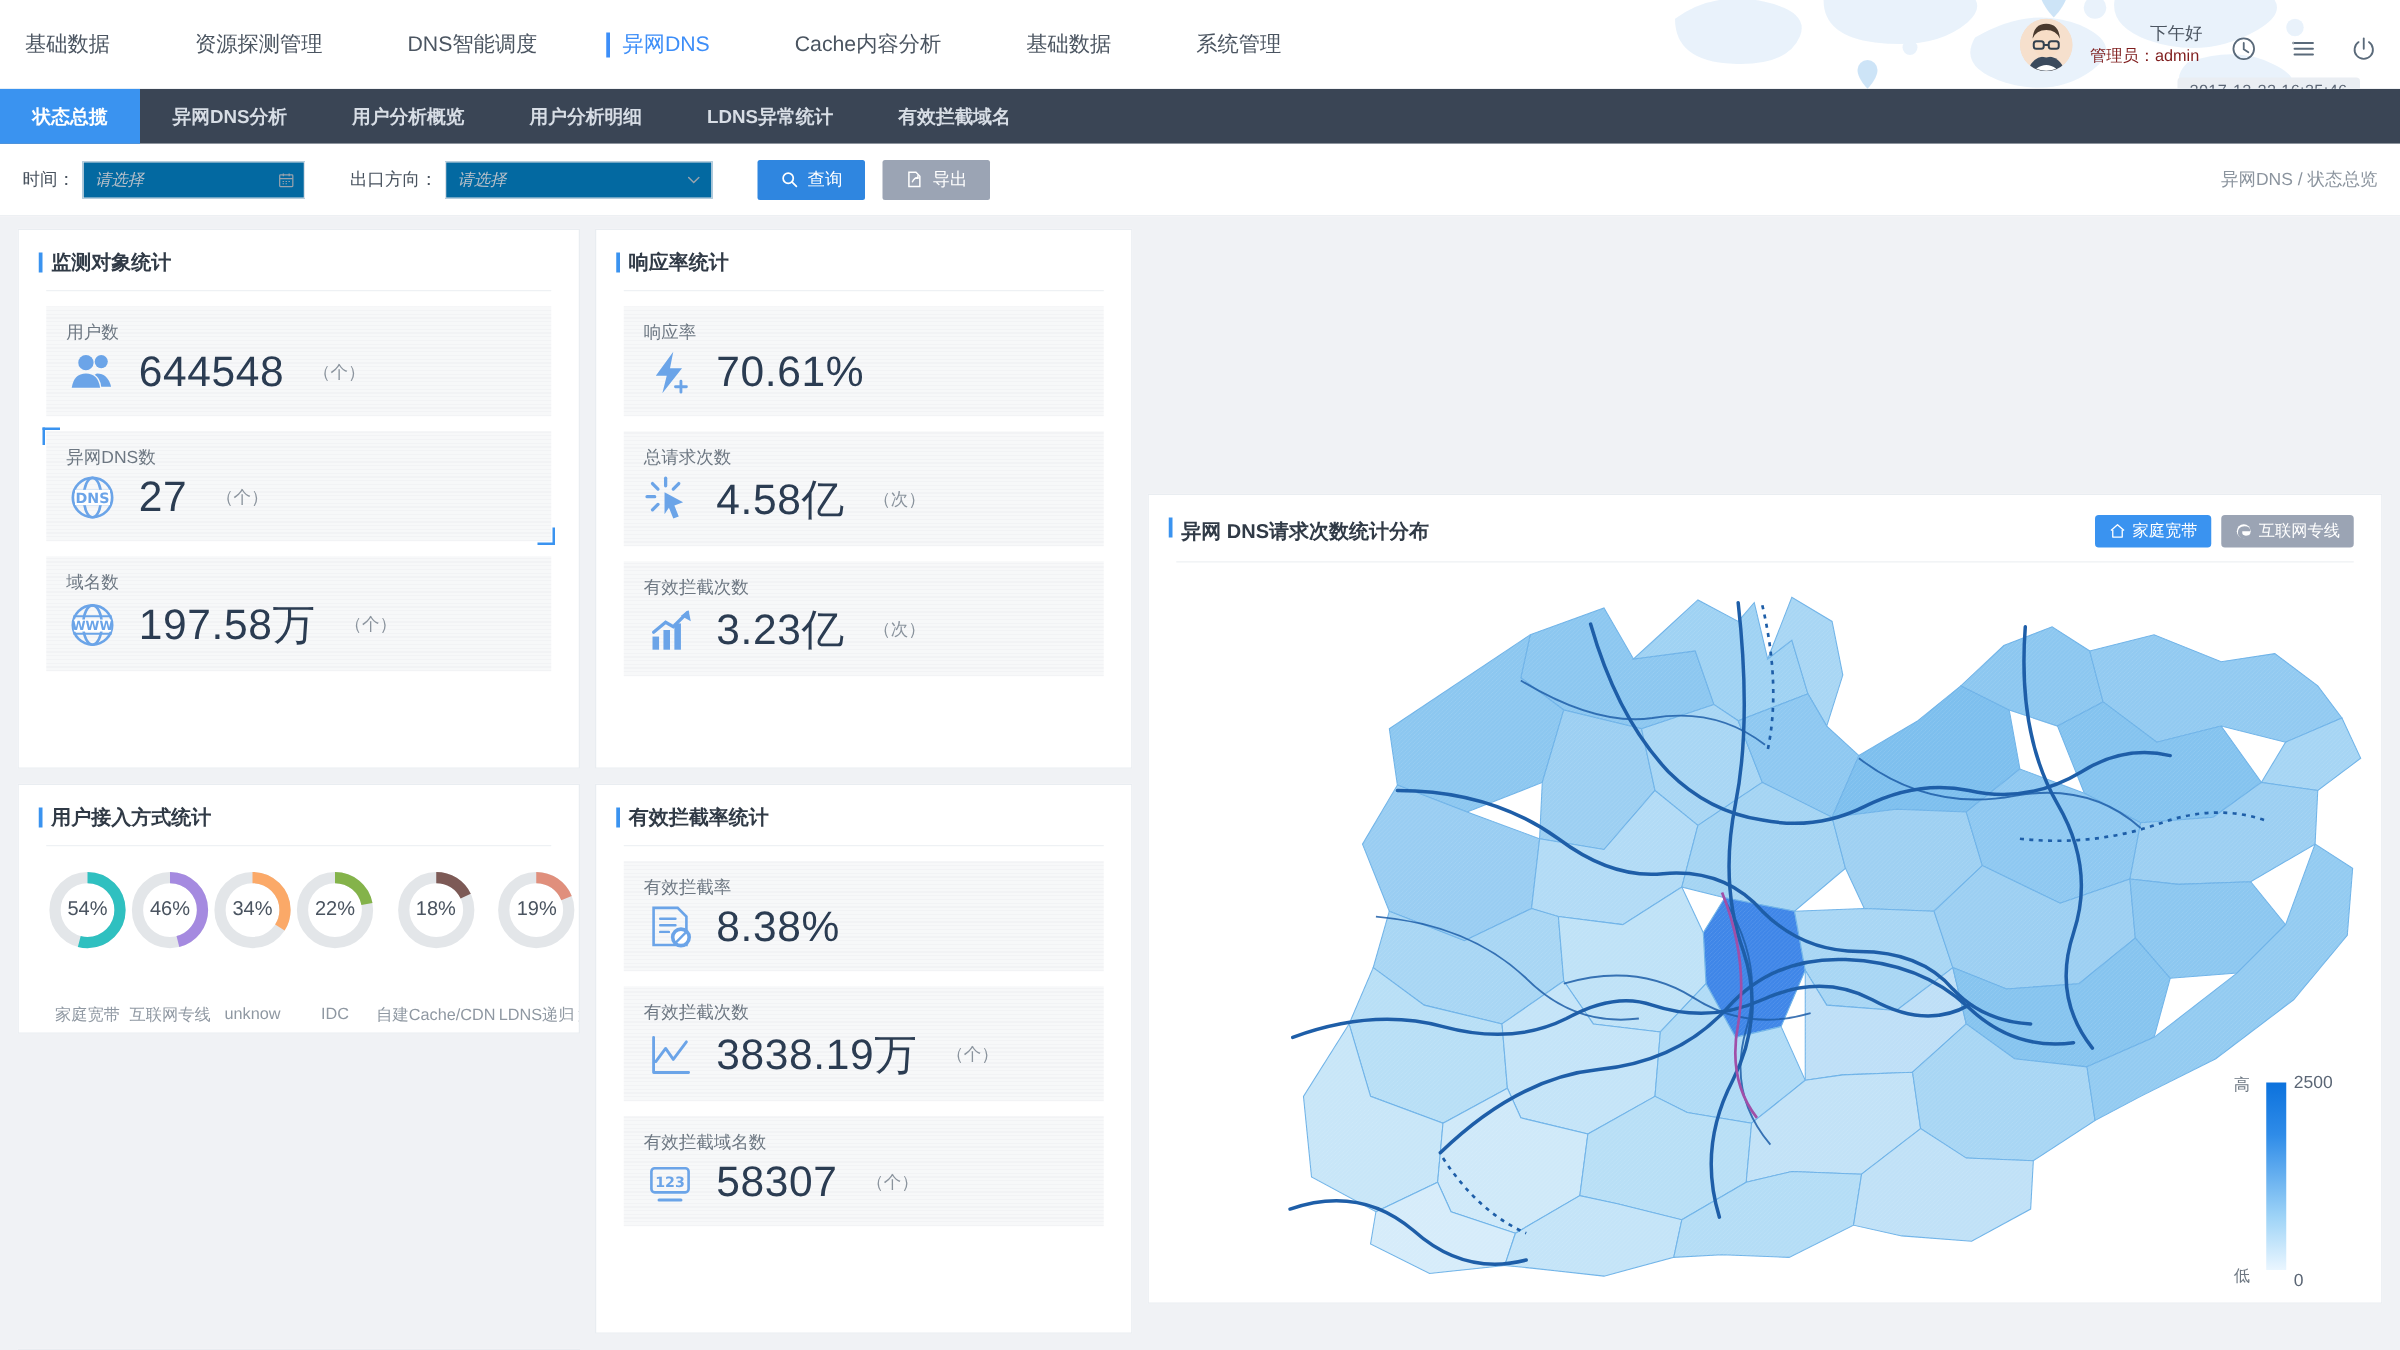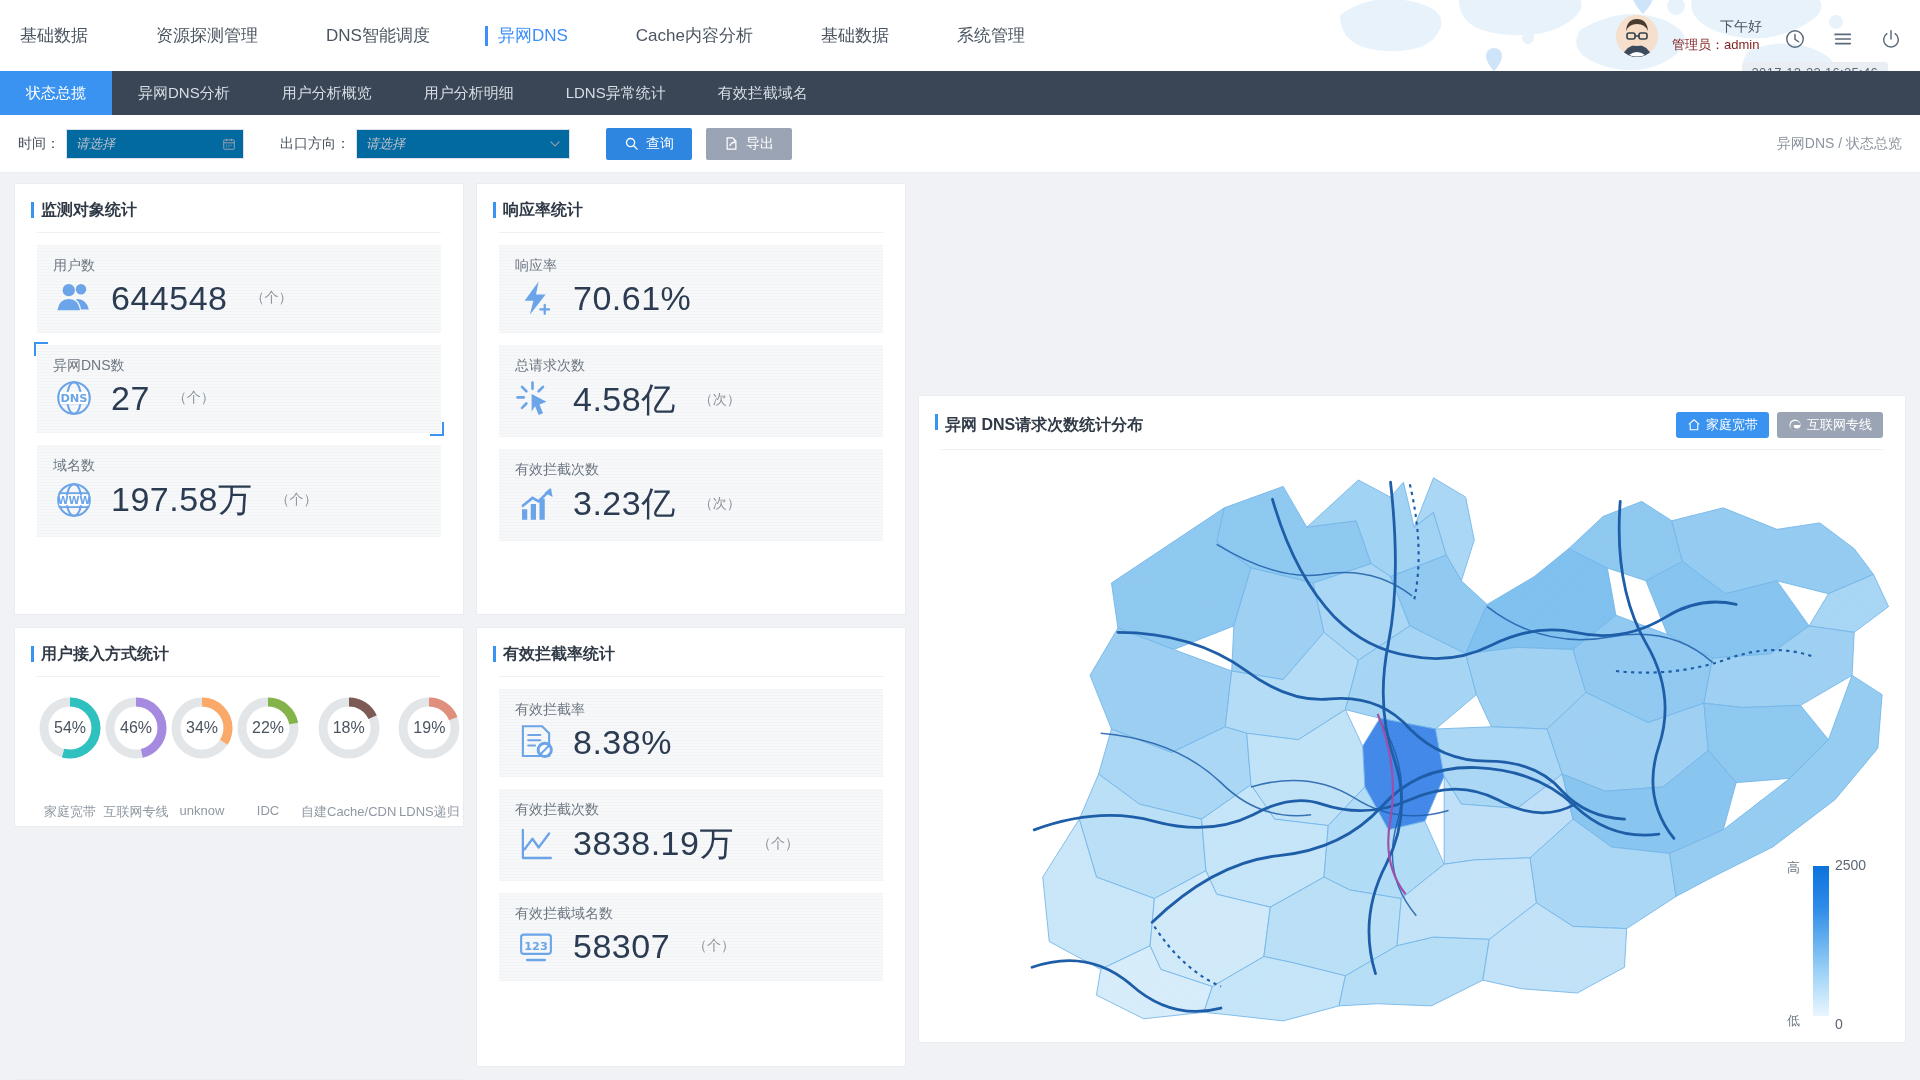--- a/index.html
+++ b/index.html
@@ -100,20 +100,21 @@
     display: flex;
     align-items: stretch;
   }
   .subnav-item {
     display: flex; align-items: center; justify-content: center;
     padding: 0 26px;
     color: #d7dde5;
     font-size: 15px;
     cursor: pointer;
     white-space: nowrap;
+    font-weight: bold;
   }
   .subnav-item.active { background: #3a93f0; color: #ffffff; }
 
   
   .filterbar {
     height: 58px;
     background: #ffffff;
     display: flex;
     align-items: center;
     padding: 0 18px;

